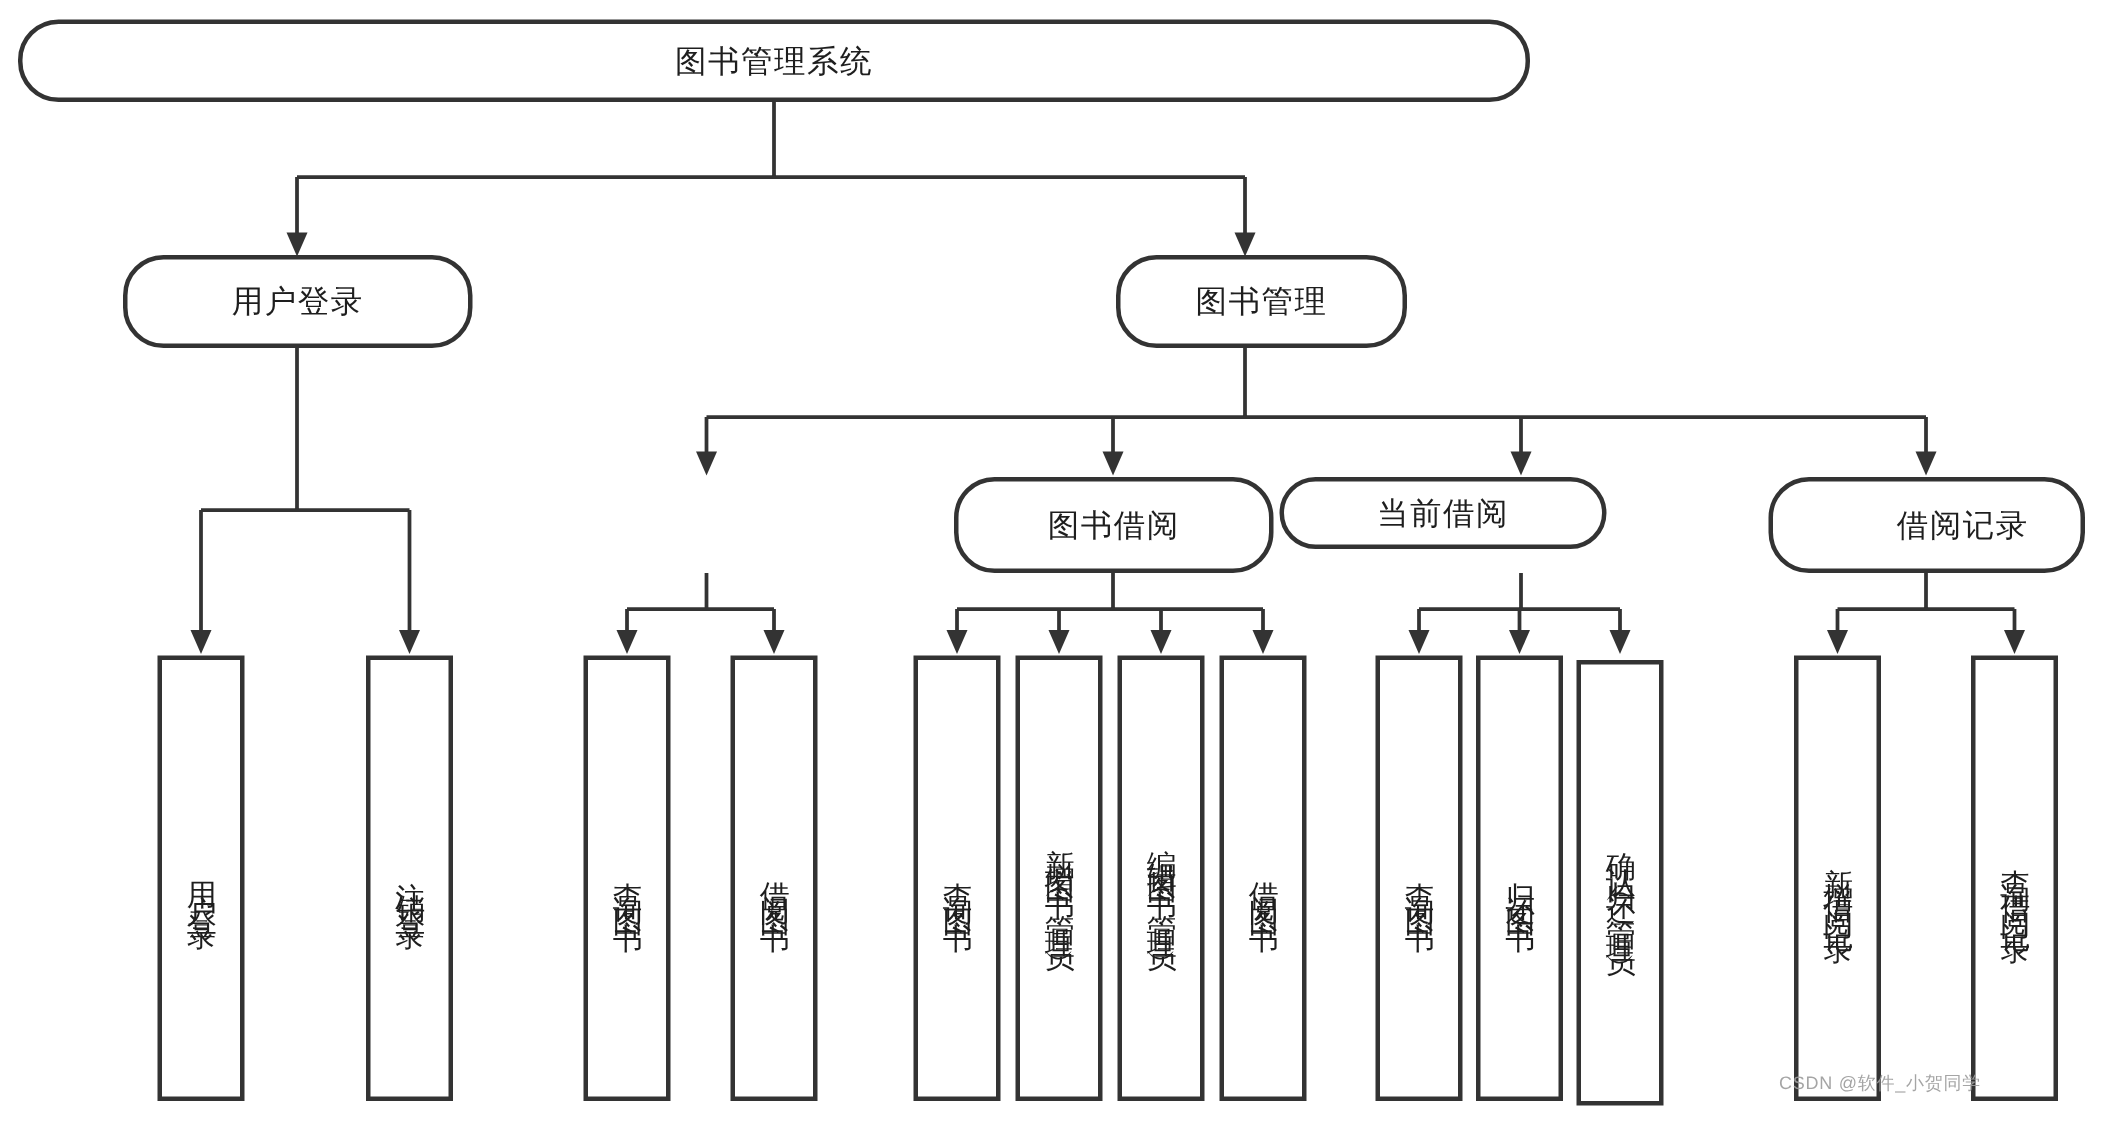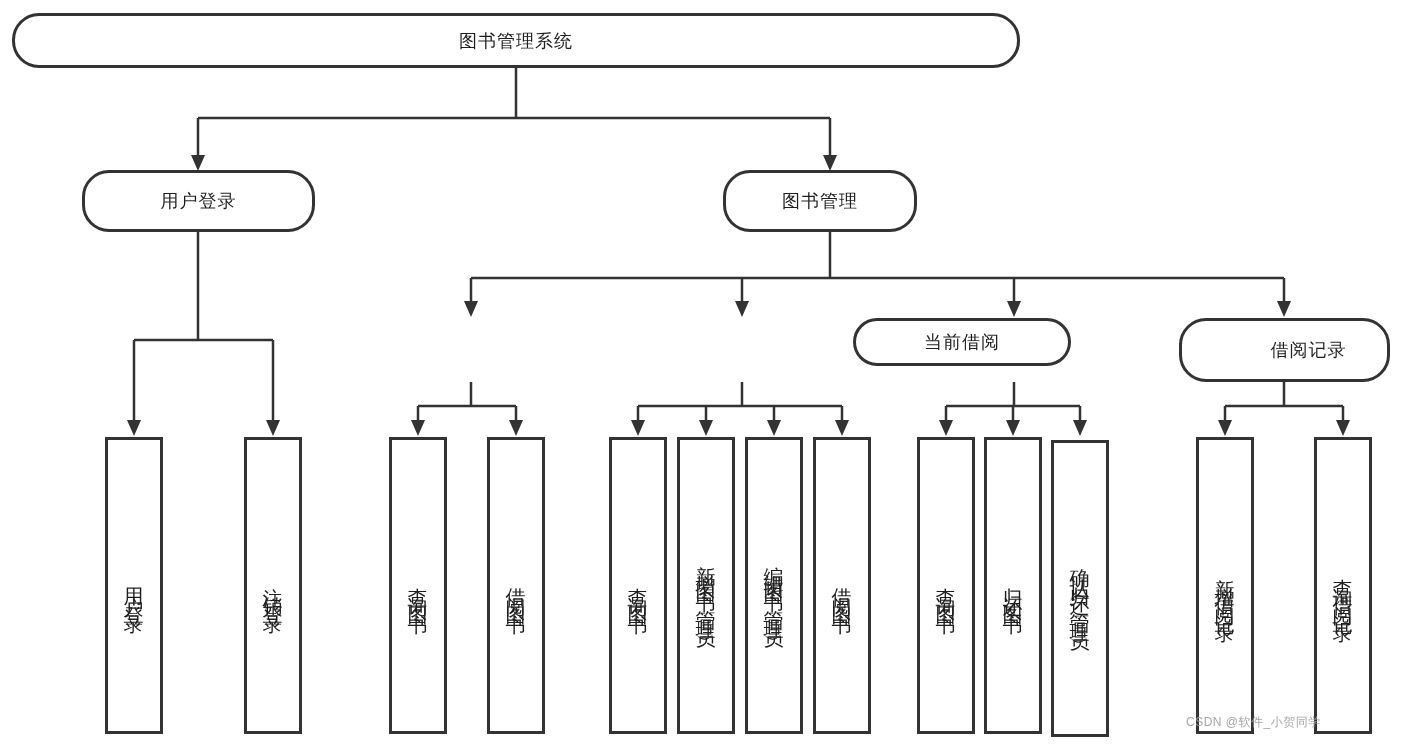--- a/index.html
+++ b/index.html
@@ -11,21 +11,21 @@
     font-family:"Liberation Sans",sans-serif;
     color:#1e1e1e;
   }
   .box{
     position:absolute;
     box-sizing:border-box;
     background:#ffffff;
     border:3px solid #333333;
     display:flex;align-items:center;justify-content:center;
   }
-  .hbox{font-size:18px;letter-spacing:1px;border-radius:27px;}
+  .hbox{font-size:21px;letter-spacing:1px;border-radius:27px;}
   .vbox span{
     writing-mode:vertical-rl;
     text-orientation:mixed;
     font-size:20px;
     letter-spacing:9px;
     margin-bottom:-9px;
     line-height:1;
     white-space:nowrap;
   }
   svg#connectors{position:absolute;left:0;top:0;z-index:1;}
@@ -88,24 +88,27 @@
     </g>
   </svg>
 
   <div class="box hbox" style="left:12px;top:13px;width:1008px;height:55px;">
     <span>图书管理系统</span>
   </div>
 
   <div class="box hbox" style="left:82px;top:170px;width:233px;height:62px;">
     <span>用户登录</span>
   </div>
-  <div class="box hbox" style="left:723px;top:170px;width:194px;height:62px;">
+  <div class="box hbox" style="left:744px;top:170px;width:194px;height:62px;">
     <span>图书管理</span>
   </div>
 
+  <div class="box hbox" style="left:636px;top:318px;width:213px;height:64px;">
+    <span>图书借阅</span>
+  </div>
   <div class="box hbox" style="left:853px;top:318px;width:218px;height:48px;">
     <span>当前借阅</span>
   </div>
   <div class="box hbox" style="left:1179px;top:318px;width:211px;height:64px;padding-left:48px;">
     <span>借阅记录</span>
   </div>
 
   <div class="box vbox" style="left:105px;top:437px;width:58px;height:297px;">
     <span>用户登录</span>
   </div>

